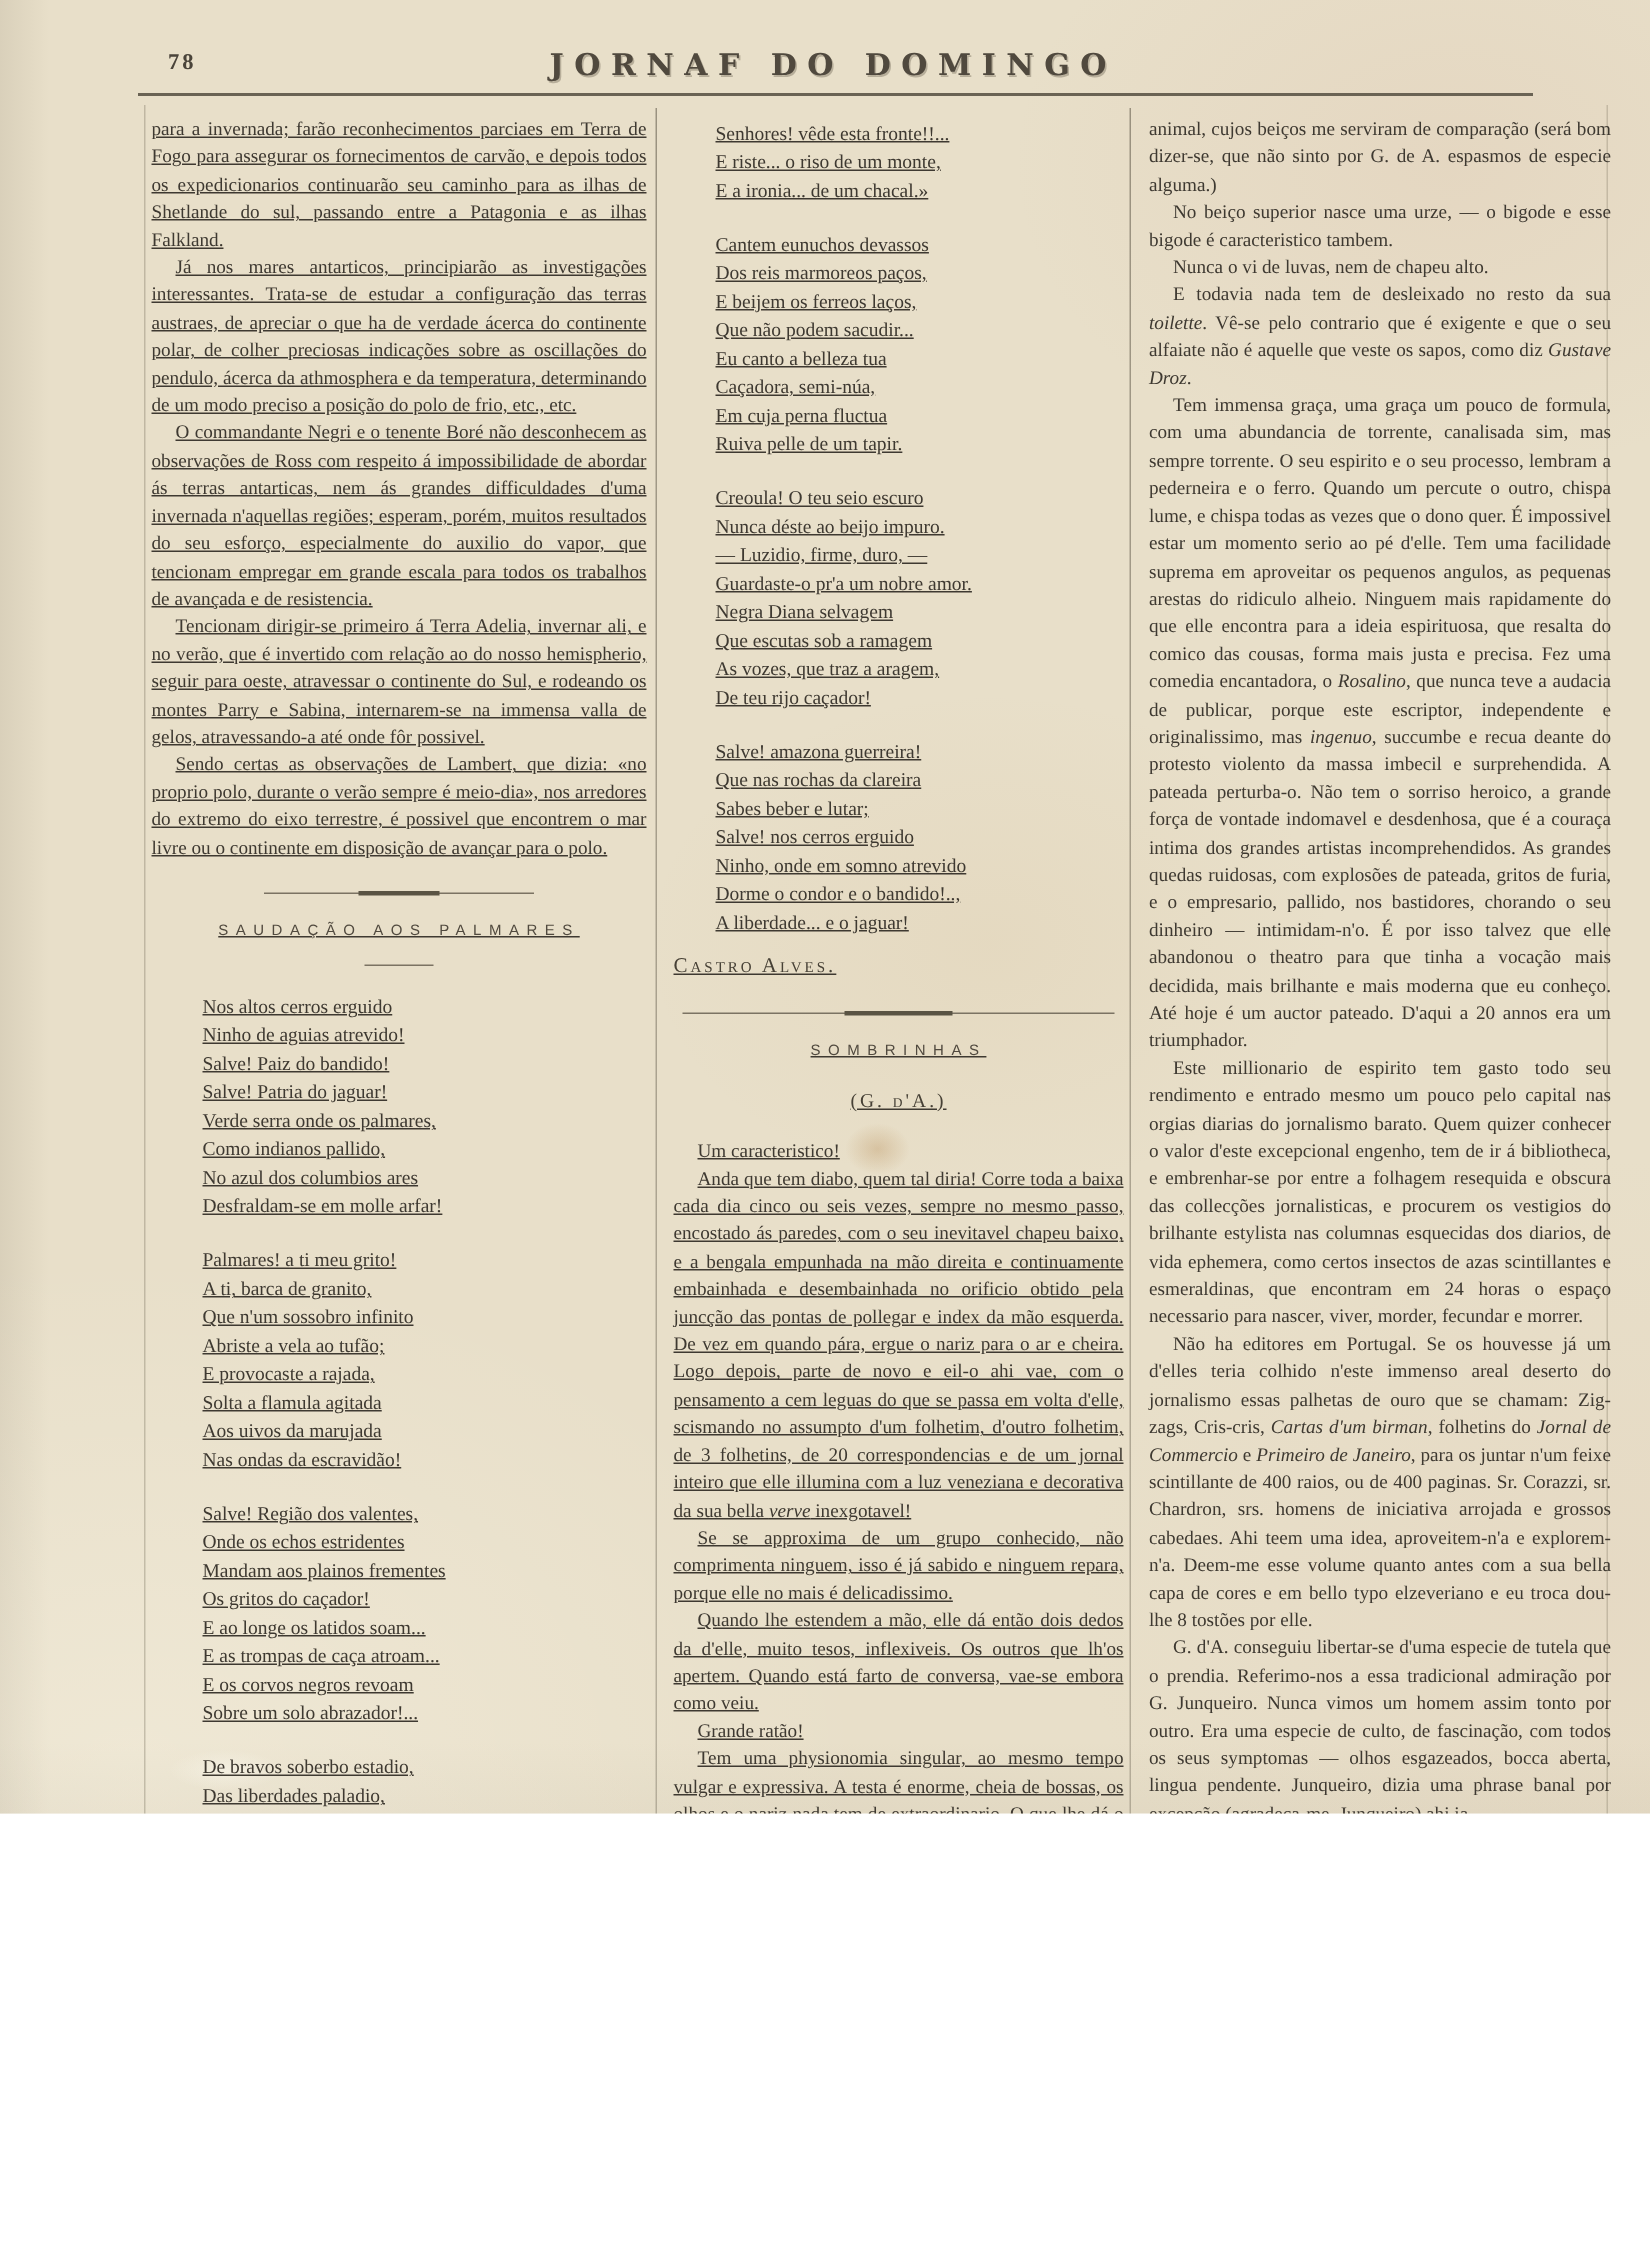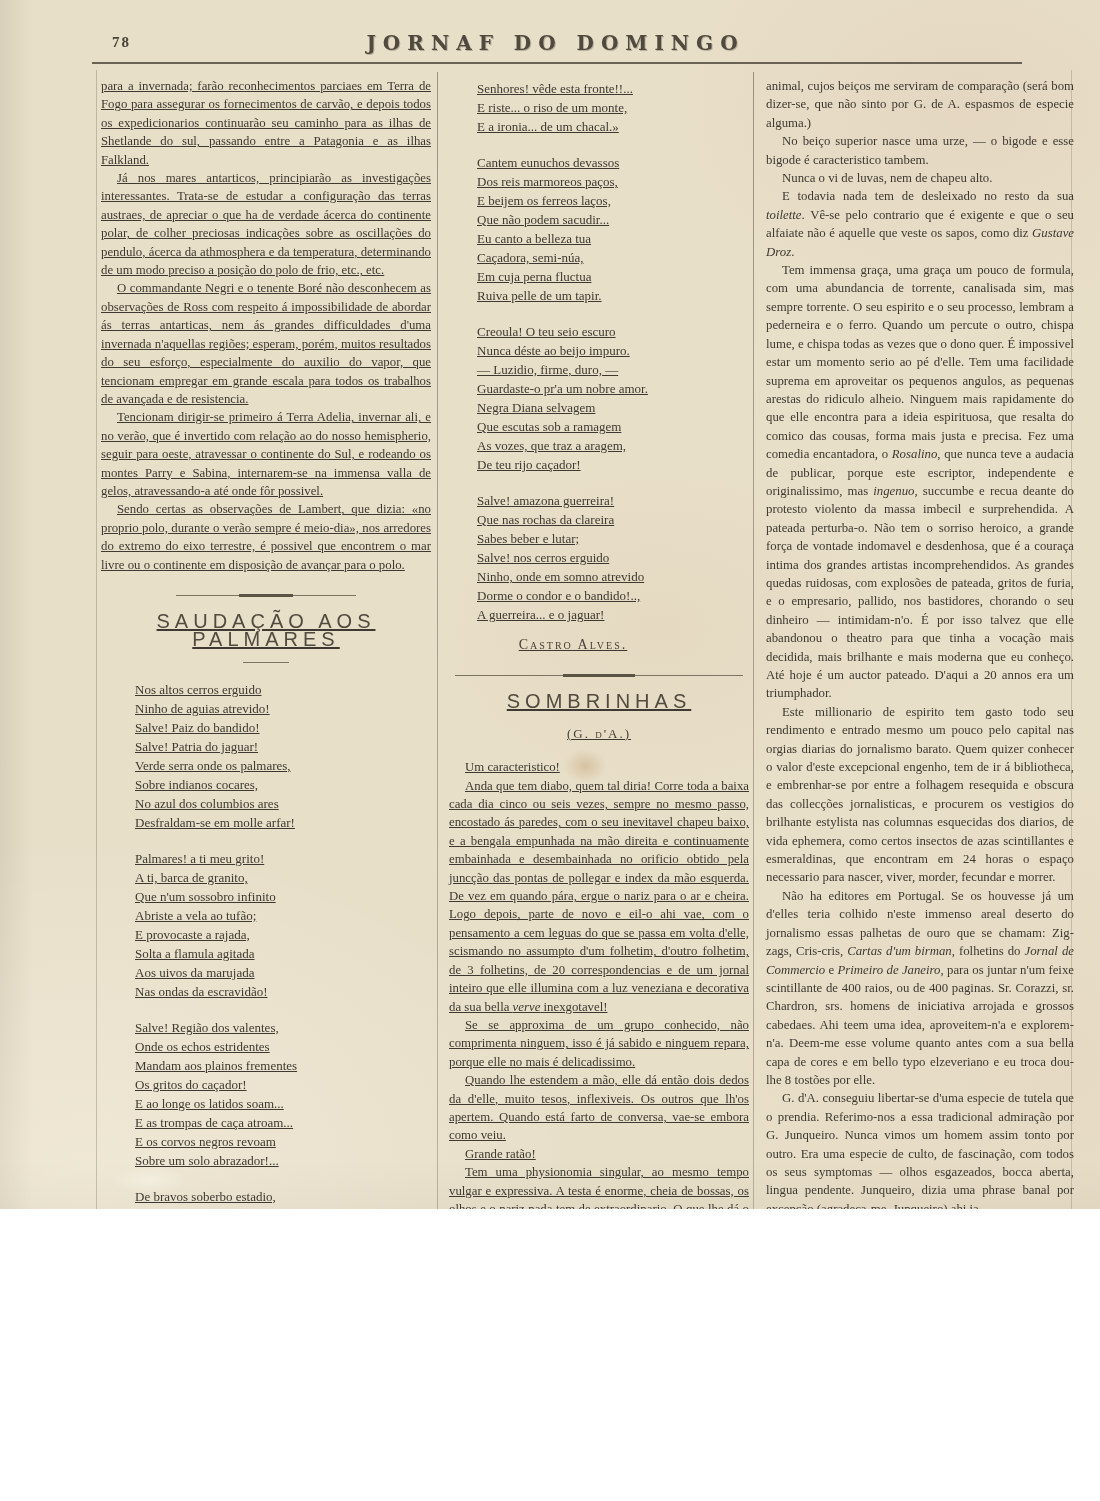--- a/index.html
+++ b/index.html
@@ -51,29 +51,29 @@
   .col-2{left:449px;width:300px;text-decoration:underline;}
   .col-3{left:766px;width:308px;}
 
   .para{margin:0;text-indent:16px;}
   .para.no-indent{text-indent:0;}
 
   .section-heading{
     margin:16px 18px 0;text-indent:0;
     text-align:center;
     font-family:"Liberation Sans",sans-serif;
-    font-weight:400;font-size:20px;letter-spacing:5px;
+    font-weight:400;font-size:10px;letter-spacing:5px;
     color:#514a3f;
   }
   .section-subtitle{
     text-align:center;font-variant:small-caps;
     font-size:13px;letter-spacing:2px;margin:14px 0 15px;color:#474136;
   }
   .signature{
-    text-align:center;padding-right:52px;
+    text-align:left;padding-right:52px;
     font-variant:small-caps;letter-spacing:2px;
     font-size:14px;color:#474136;margin-top:12px;
   }
 
   .rule{border:0;}
   .rule-medium{position:relative;width:180px;height:1px;background:#7b7363;margin:21px auto 0;}
   .rule-medium::after{content:"";position:absolute;left:50%;top:-1px;transform:translateX(-50%);width:54px;height:3px;background:#5a5444;}
   .rule-short{width:46px;height:1px;background:#7b7363;margin:13px auto 0;}
   .rule-long{position:relative;width:288px;height:1px;background:#7b7363;margin:21px auto 0;}
   .rule-long::after{content:"";position:absolute;left:50%;top:-1px;transform:translateX(-50%);width:72px;height:3px;background:#5a5444;}
@@ -106,21 +106,21 @@
       <p class="para">Sendo certas as observações de Lambert, que dizia: «no proprio polo, durante o verão sempre é meio-dia», nos arredores do extremo do eixo terrestre, é possivel que encontrem o mar livre ou o continente em disposição de avançar para o polo.</p>
       <div class="rule rule-medium"></div>
       <h2 class="section-heading">SAUDAÇÃO AOS PALMARES</h2>
       <div class="rule rule-short"></div>
       <div class="stanza">
         <div class="poem-line">Nos altos cerros erguido</div>
         <div class="poem-line">Ninho de aguias atrevido!</div>
         <div class="poem-line">Salve! Paiz do bandido!</div>
         <div class="poem-line">Salve! Patria do jaguar!</div>
         <div class="poem-line">Verde serra onde os palmares,</div>
-        <div class="poem-line">Sobre indianos cocares,</div>
+        <div class="poem-line">Como indianos pallido,</div>
         <div class="poem-line">No azul dos columbios ares</div>
         <div class="poem-line">Desfraldam-se em molle arfar!</div>
       </div>
       <div class="stanza">
         <div class="poem-line">Palmares! a ti meu grito!</div>
         <div class="poem-line">A ti, barca de granito,</div>
         <div class="poem-line">Que n'um sossobro infinito</div>
         <div class="poem-line">Abriste a vela ao tufão;</div>
         <div class="poem-line">E provocaste a rajada,</div>
         <div class="poem-line">Solta a flamula agitada</div>
@@ -172,21 +172,21 @@
         <div class="poem-line">As vozes, que traz a aragem,</div>
         <div class="poem-line">De teu rijo caçador!</div>
       </div>
       <div class="stanza">
         <div class="poem-line">Salve! amazona guerreira!</div>
         <div class="poem-line">Que nas rochas da clareira</div>
         <div class="poem-line">Sabes beber e lutar;</div>
         <div class="poem-line">Salve! nos cerros erguido</div>
         <div class="poem-line">Ninho, onde em somno atrevido</div>
         <div class="poem-line">Dorme o condor e o bandido!..,</div>
-        <div class="poem-line">A guerreira... e o jaguar!</div>
+        <div class="poem-line">A liberdade... e o jaguar!</div>
       </div>
       <div class="signature">Castro Alves.</div>
       <div class="rule rule-long"></div>
       <h2 class="section-heading">SOMBRINHAS</h2>
       <div class="section-subtitle">(G. d'A.)</div>
       <p class="para">Um caracteristico!</p>
       <p class="para">Anda que tem diabo, quem tal diria! Corre toda a baixa cada dia cinco ou seis vezes, sempre no mesmo passo, encostado ás paredes, com o seu inevitavel chapeu baixo, e a bengala empunhada na mão direita e continuamente embainhada e desembainhada no orificio obtido pela juncção das pontas de pollegar e index da mão esquerda. De vez em quando pára, ergue o nariz para o ar e cheira. Logo depois, parte de novo e eil-o ahi vae, com o pensamento a cem leguas do que se passa em volta d'elle, scismando no assumpto d'um folhetim, d'outro folhetim, de 3 folhetins, de 20 correspondencias e de um jornal inteiro que elle illumina com a luz veneziana e decorativa da sua bella <i>verve</i> inexgotavel!</p>
       <p class="para">Se se approxima de um grupo conhecido, não comprimenta ninguem, isso é já sabido e ninguem repara, porque elle no mais é delicadissimo.</p>
       <p class="para">Quando lhe estendem a mão, elle dá então dois dedos da d'elle, muito tesos, inflexiveis. Os outros que lh'os apertem. Quando está farto de conversa, vae-se embora como veiu.</p>
       <p class="para">Grande ratão!</p>

